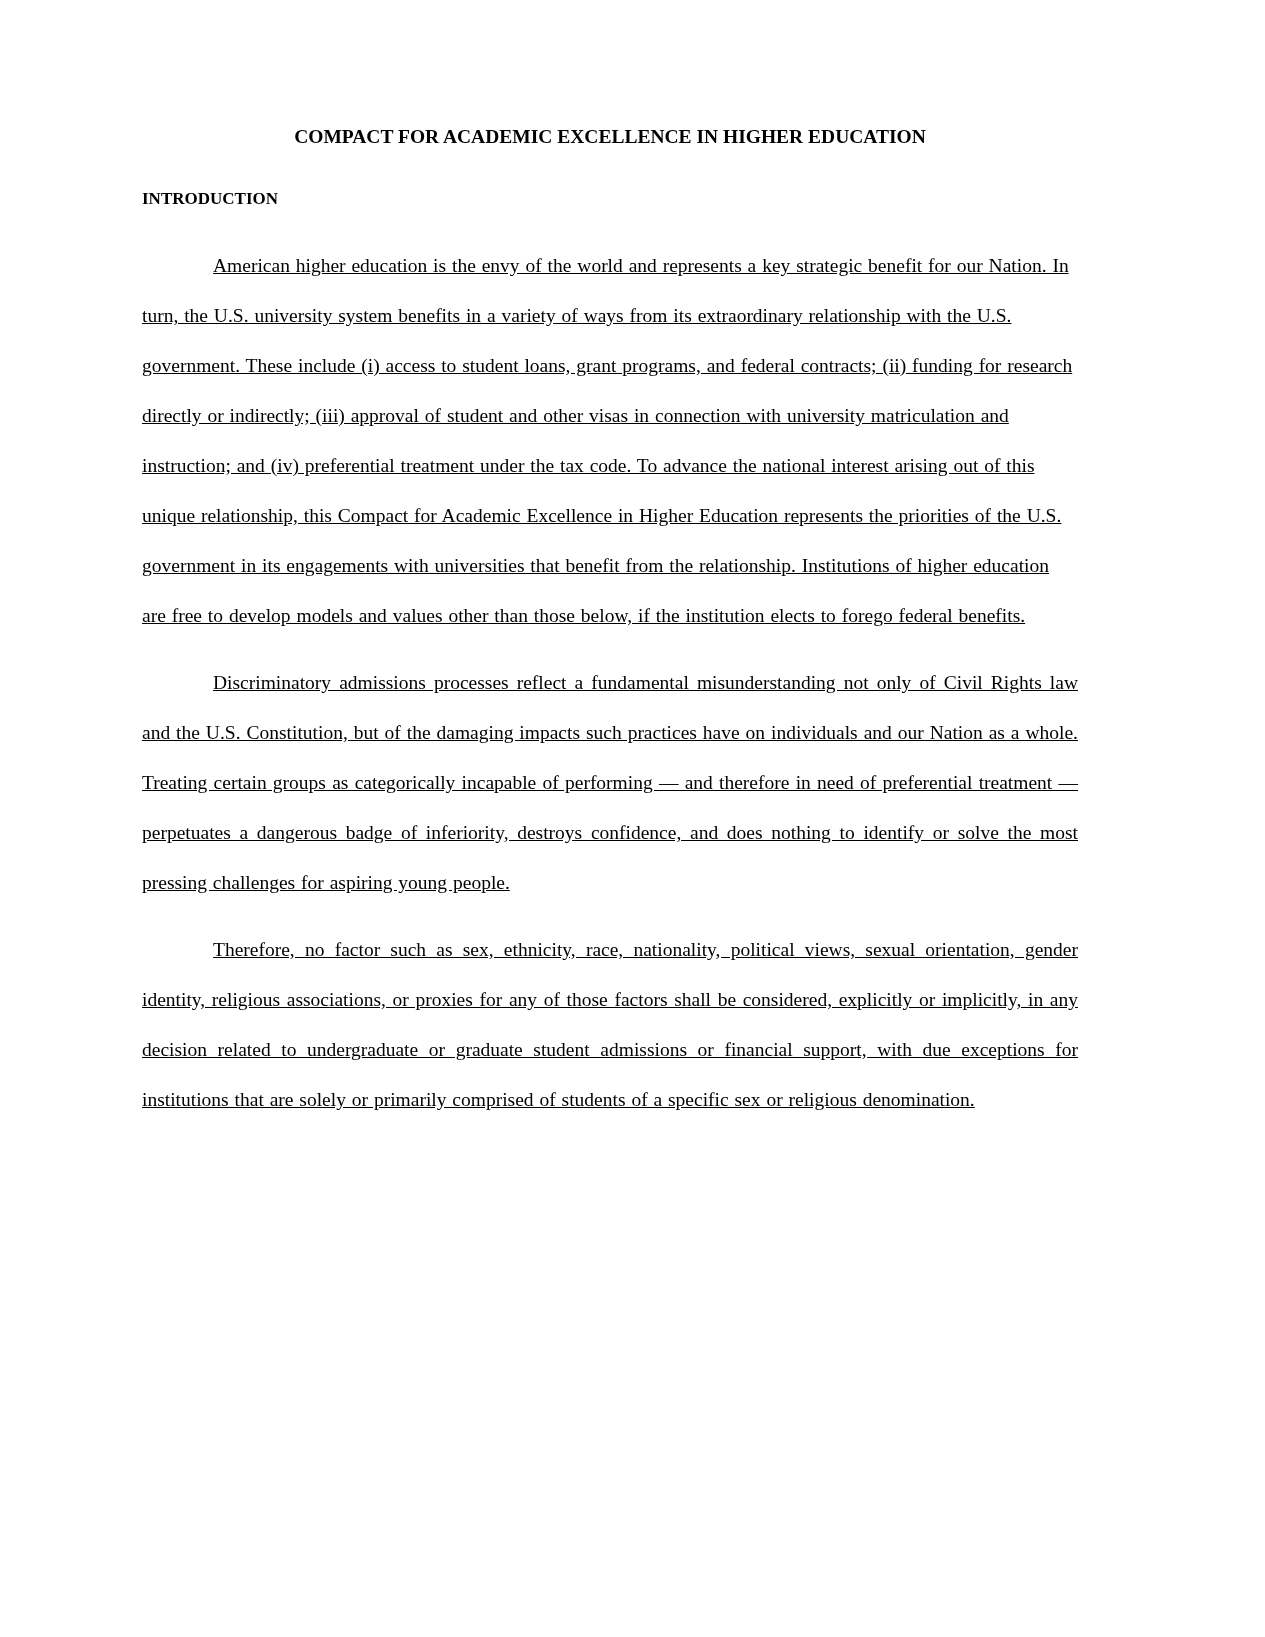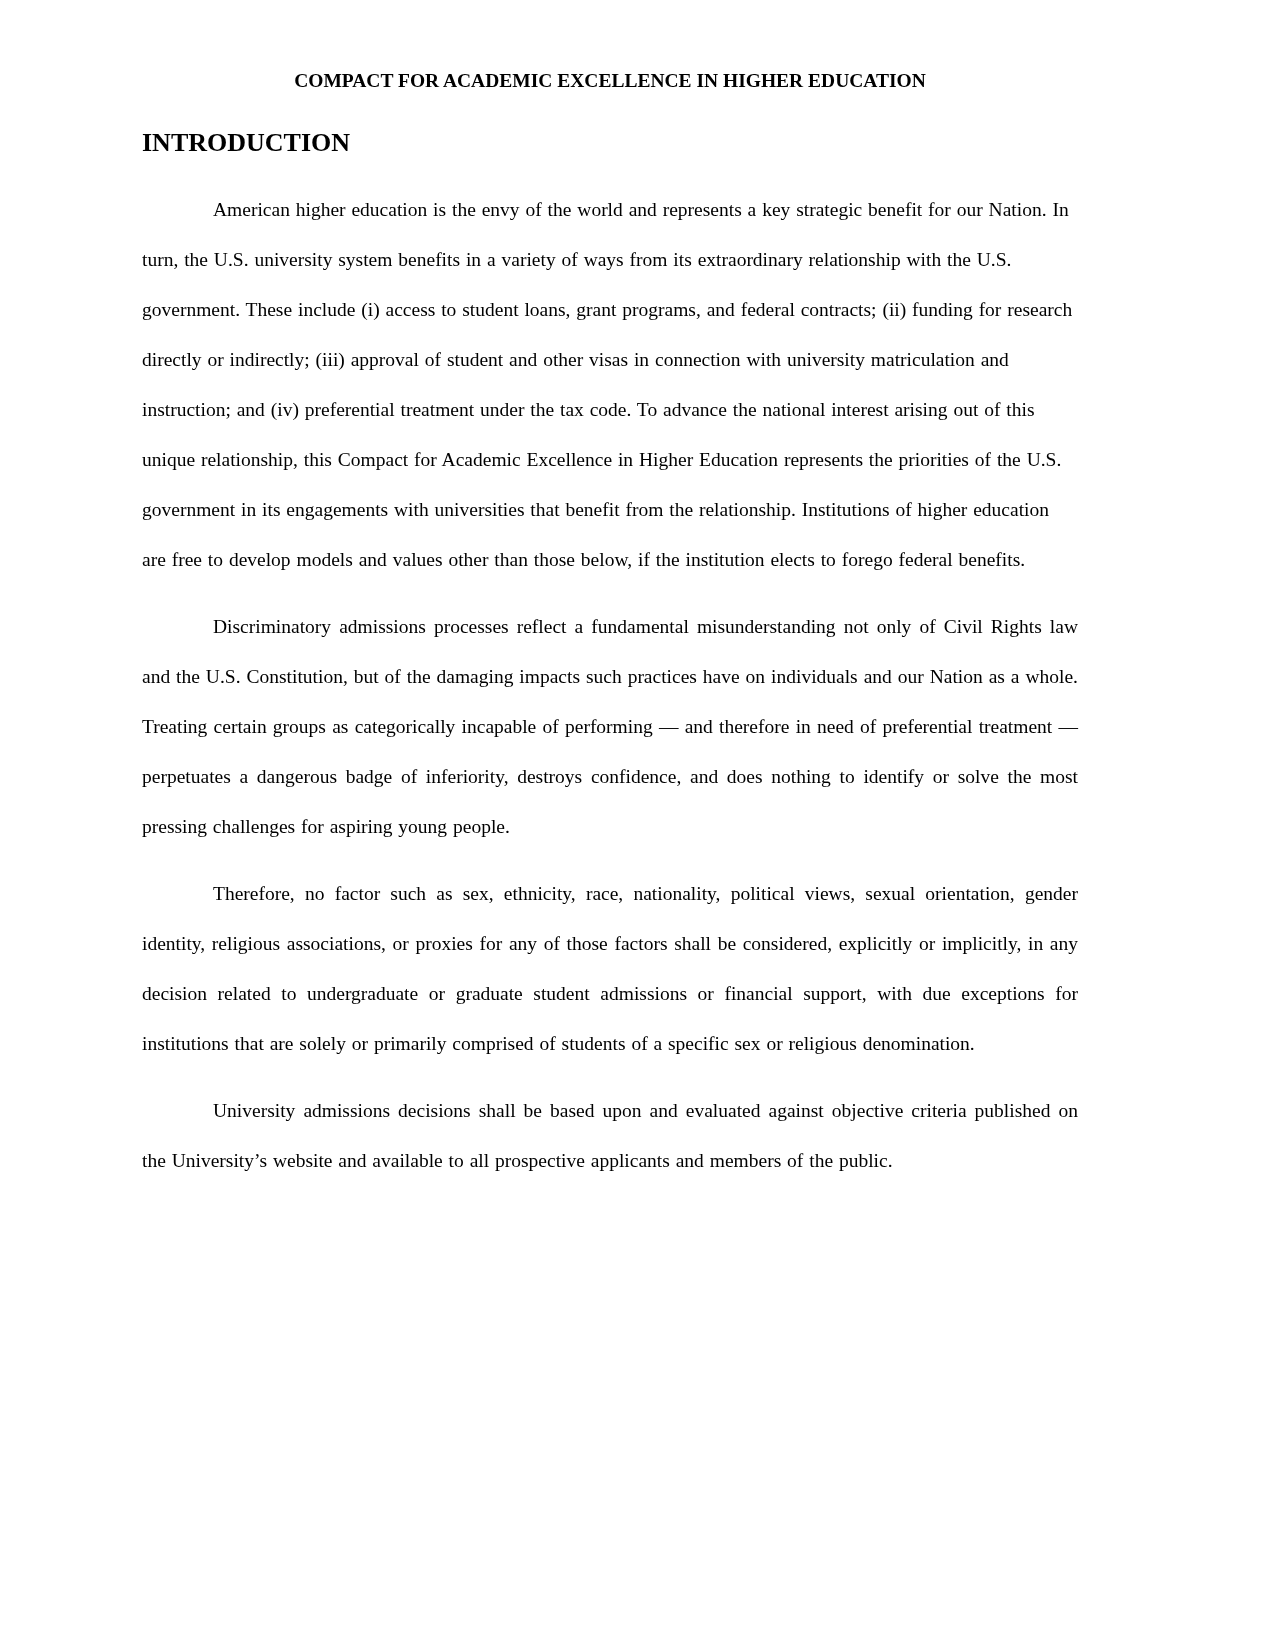--- a/index.html
+++ b/index.html
@@ -6,46 +6,47 @@
     margin: 0;
     padding: 0;
     background: #ffffff;
   }
   .page {
     position: relative;
     width: 1265px;
     height: 1637px;
     box-sizing: border-box;
     margin: 0 auto;
-    padding: 56px 187px 0 142px;
+    padding: 112px 187px 0 142px;
     background: #ffffff;
     color: #000000;
     font-family: "Liberation Serif", "DejaVu Serif", serif;
     font-size: 19.5px;
     overflow: hidden;
   }
   .doc-title {
     font-size: 19.5px;
     font-weight: bold;
     text-align: center;
     line-height: 50px;
     margin: 0 0 12px 0;
   }
   .section-heading {
-    font-size: 26px;
+    font-size: 17px;
     font-weight: bold;
     text-align: left;
     line-height: 50px;
     margin: 0 0 17px 0;
   }
   .para {
     line-height: 50px;
     text-indent: 71px;
     margin: 0 0 17px 0;
     word-spacing: 1px;
+    text-decoration: underline;
   }
   .para.align-left {
     text-align: left;
   }
   .para.align-justify {
     text-align: justify;
   }
 </style>
 </head>
 <body>
@@ -56,15 +57,14 @@
 
   <h2 class="section-heading">INTRODUCTION</h2>
 
   <p class="para align-left">American higher education is the envy of the world and represents a key strategic benefit for our Nation.  In turn, the U.S. university system benefits in a variety of ways from its extraordinary relationship with the U.S. government.  These include (i) access to student loans, grant programs, and federal contracts; (ii) funding for research directly or indirectly; (iii) approval of student and other visas in connection with university matriculation and instruction; and (iv) preferential treatment under the tax code.  To advance the national interest arising out of this unique relationship, this Compact for Academic Excellence in Higher Education represents the priorities of the U.S. government in its engagements with universities that benefit from the relationship. Institutions of higher education are free to develop models and values other than those below, if the institution elects to forego federal benefits.</p>
 
 
   <p class="para align-justify">Discriminatory admissions processes reflect a fundamental misunderstanding not only of Civil Rights law and the U.S. Constitution, but of the damaging impacts such practices have on individuals and our Nation as a whole. Treating certain groups as categorically incapable of performing — and therefore in need of preferential treatment — perpetuates a dangerous badge of inferiority, destroys confidence, and does nothing to identify or solve the most pressing challenges for aspiring young people.</p>
 
   <p class="para align-justify">Therefore, no factor such as sex, ethnicity, race, nationality, political views, sexual orientation, gender identity, religious associations, or proxies for any of those factors shall be considered, explicitly or implicitly, in any decision related to undergraduate or graduate student admissions or financial support, with due exceptions for institutions that are solely or primarily comprised of students of a specific sex or religious denomination.</p>
 
-  <p class="para align-justify">University admissions decisions shall be based upon and evaluated against objective criteria published on the University’s website and available to all prospective applicants and members of the public.</p>
 
 </div>
 
 </body></html>

